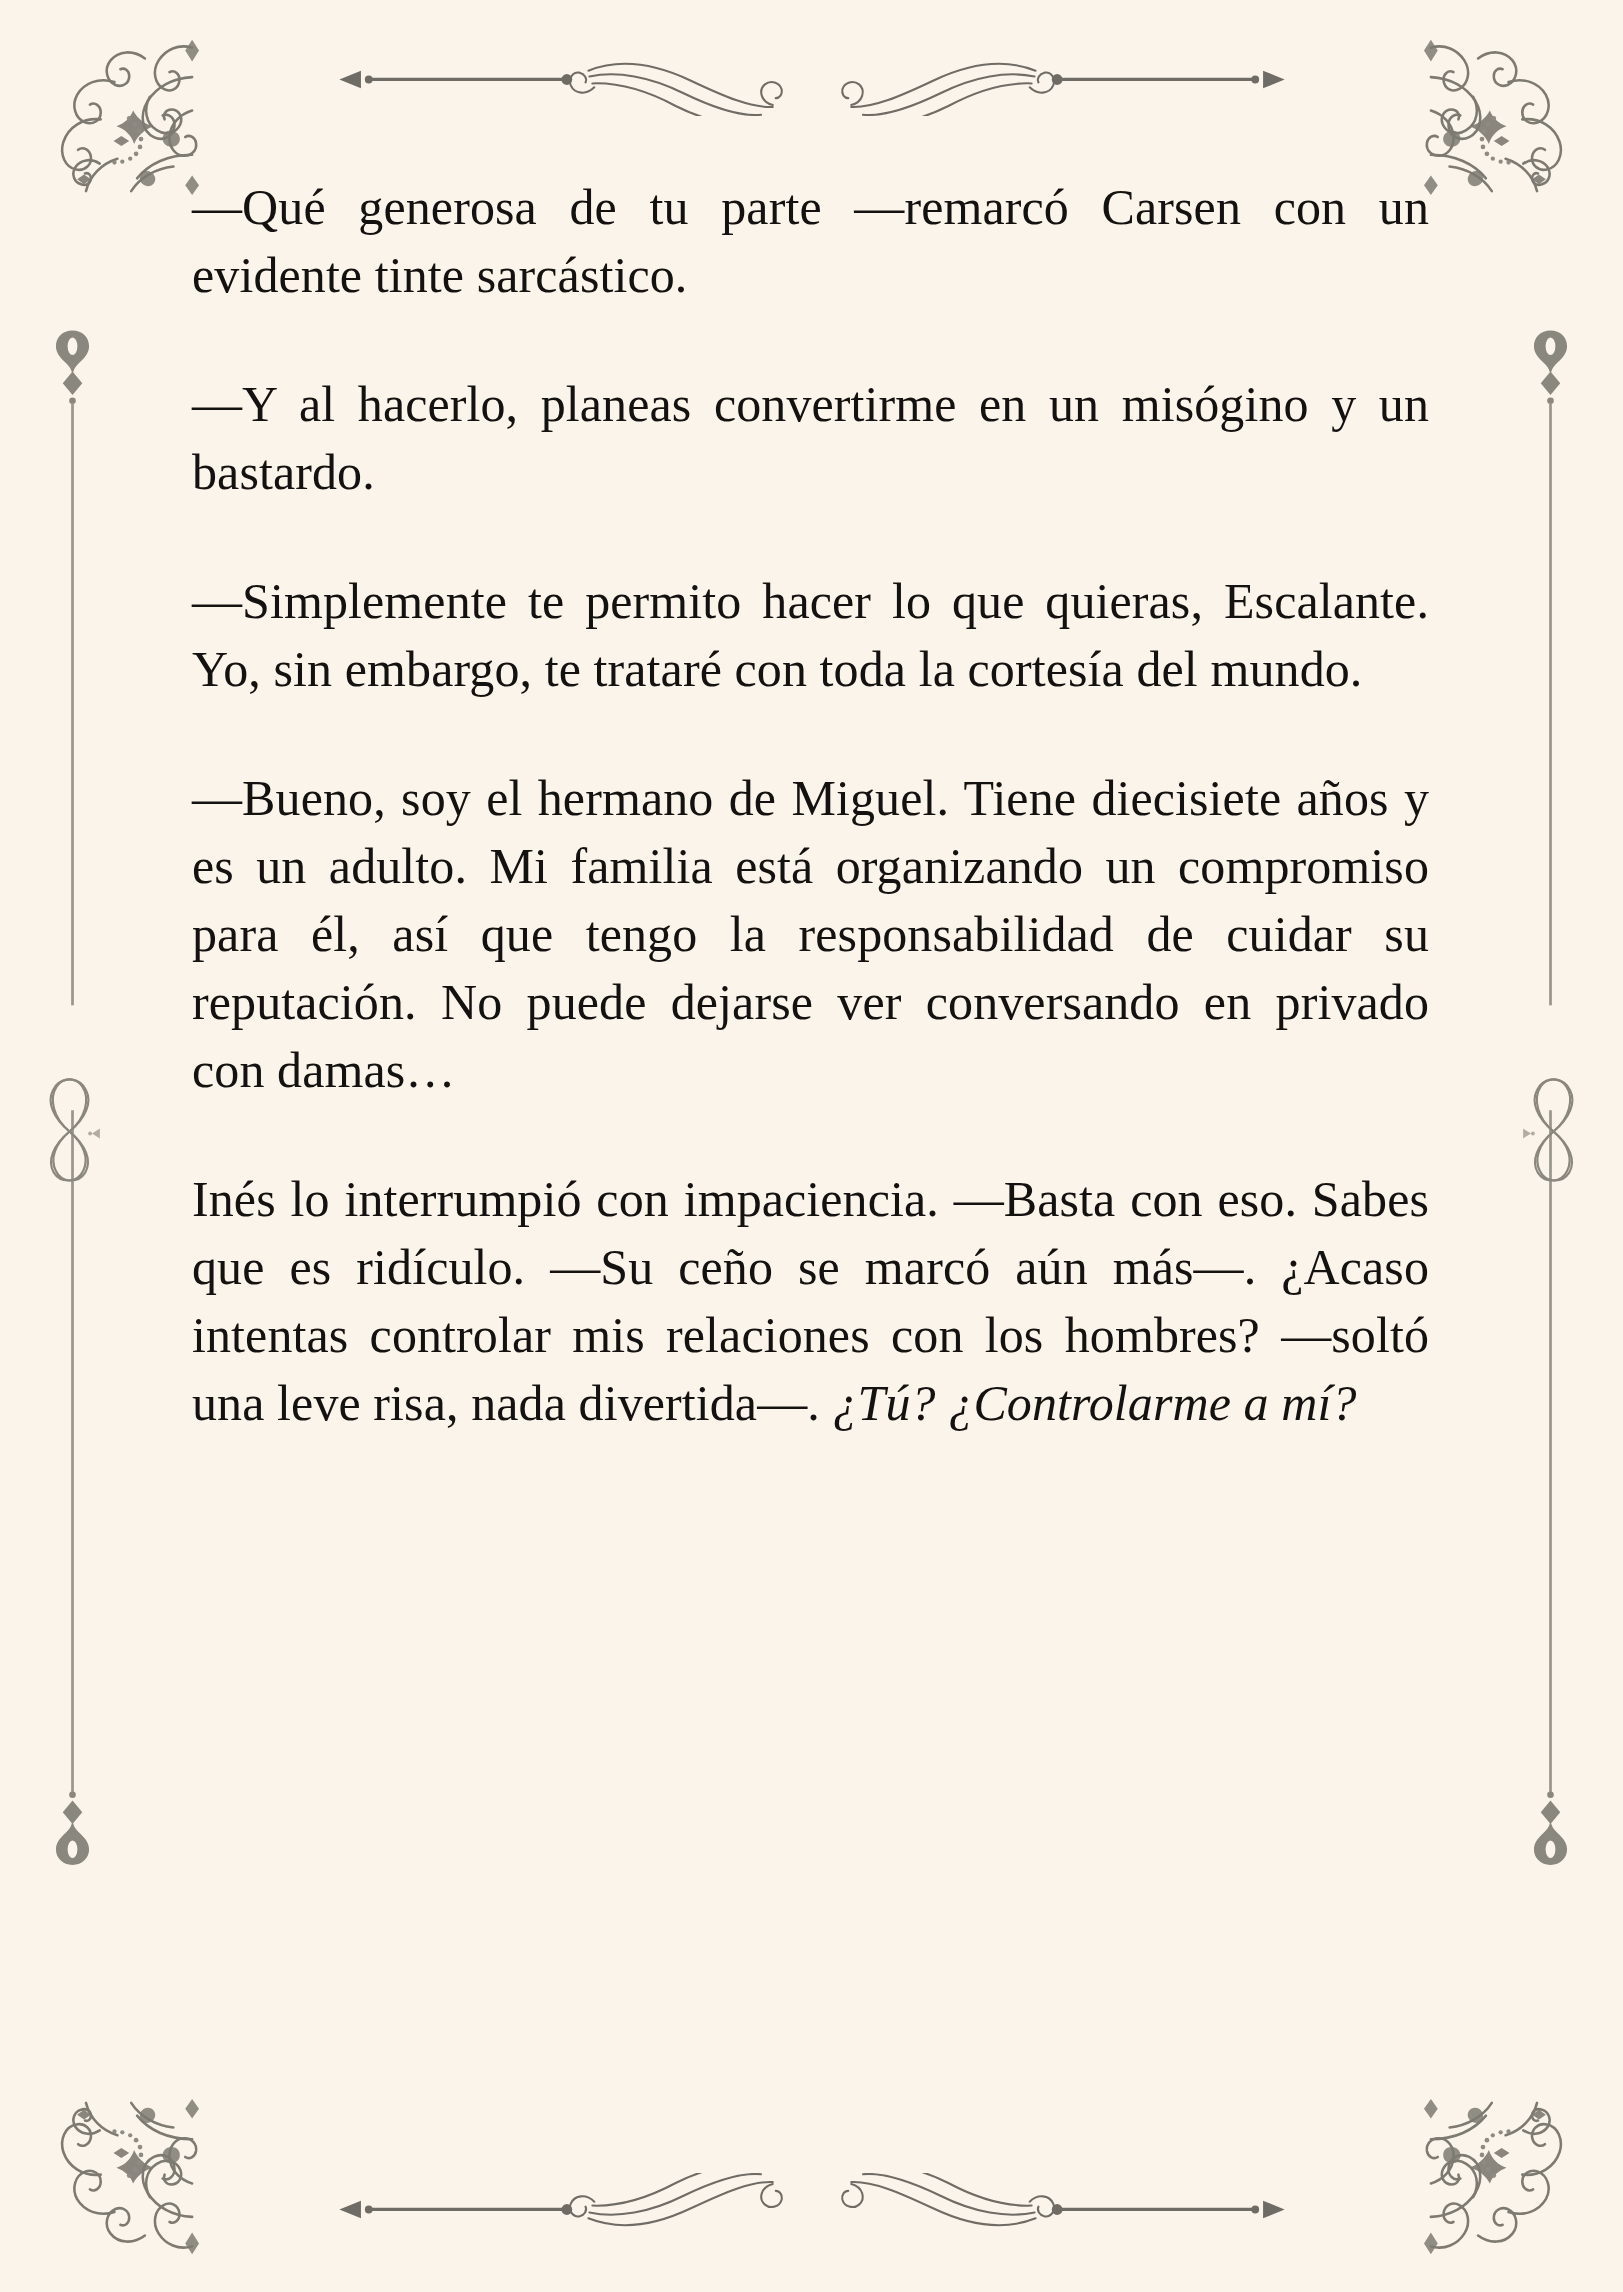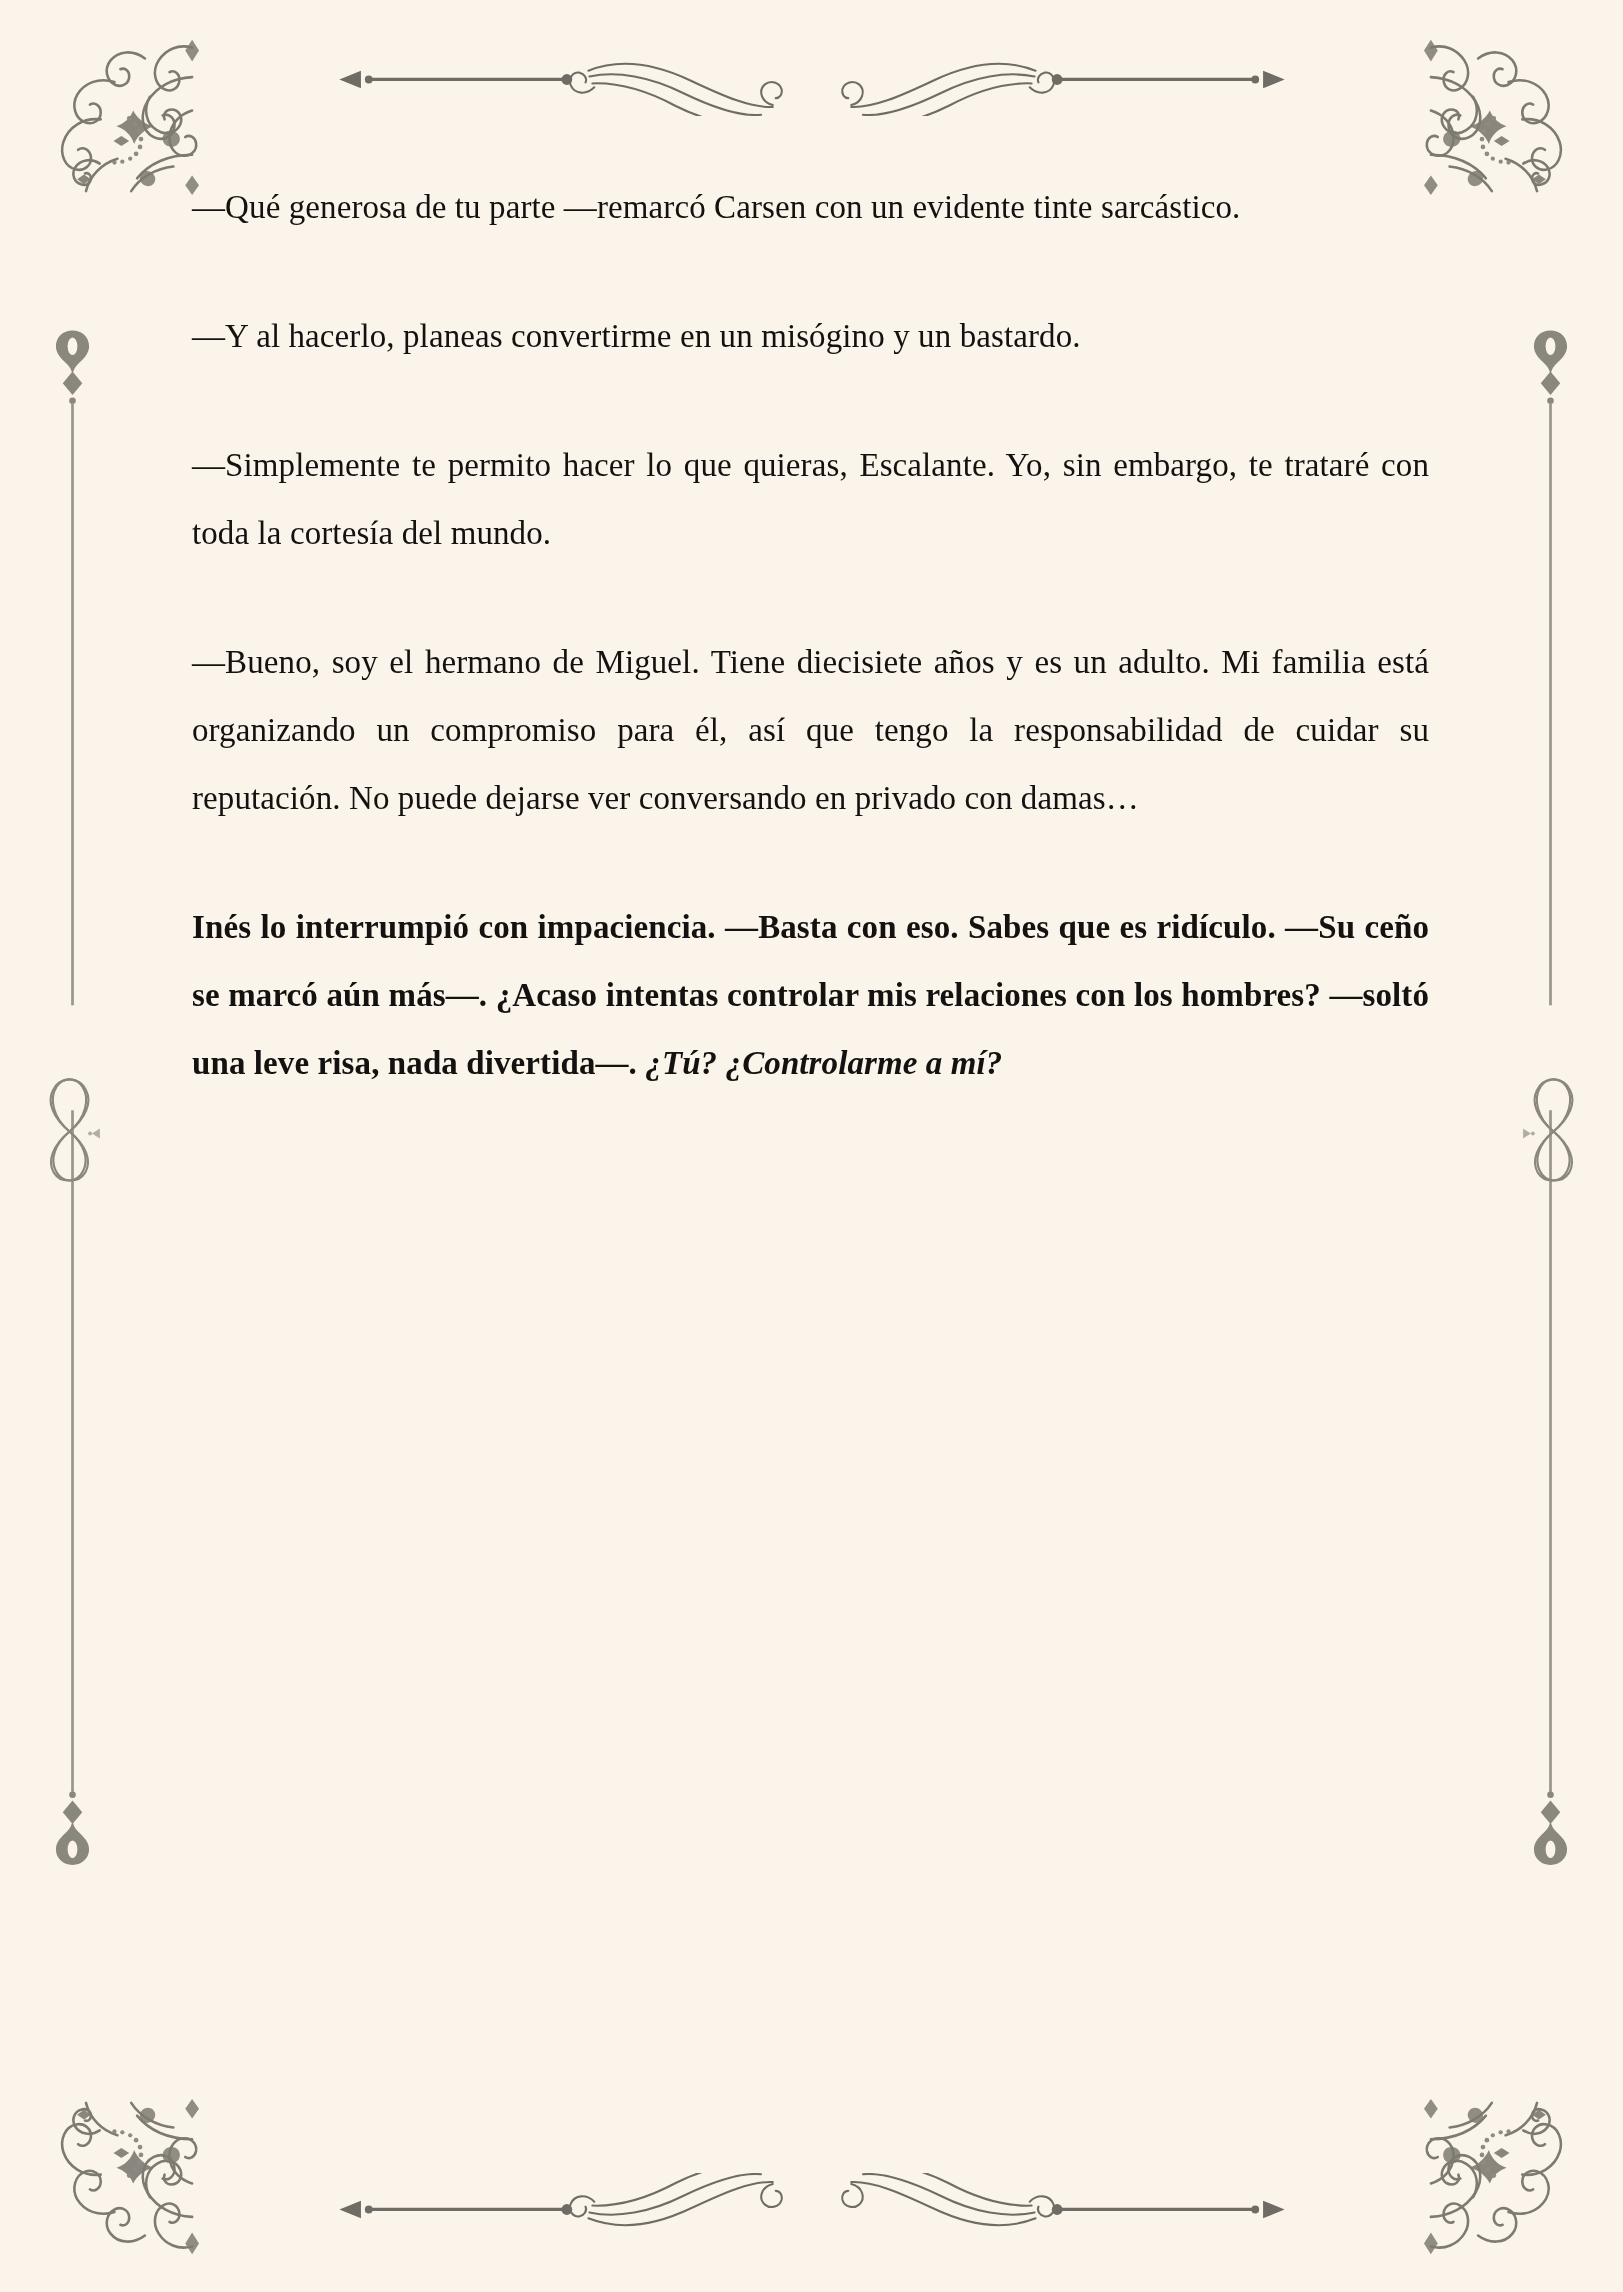--- a/index.html
+++ b/index.html
@@ -46,28 +46,28 @@
   
   .text-column {
     position: absolute;
     left: 192px;
     top: 173px;
     width: 1237px;
   }
 
   .para {
     margin: 0 0 61px 0;
-    font-size: 33px;
+    font-size: 50px;
     line-height: 68px;
     color: #141210;
     text-align: justify;
     text-justify: inter-word;
     letter-spacing: 0.1px;
   }
-  .para:last-child { margin-bottom: 0; font-weight: bold; }
+  .para:last-child { margin-bottom: 0; }
   .para .it { font-style: italic; }
 </style>
 </head>
 <body>
 
 <div class="page">
 
   <div class="ornament corner-tl">
     <svg width="172" height="172" viewBox="0 0 175 175" aria-hidden="true">
       <g fill="none" stroke="#7d7a72" stroke-width="2.6" stroke-linecap="round">

